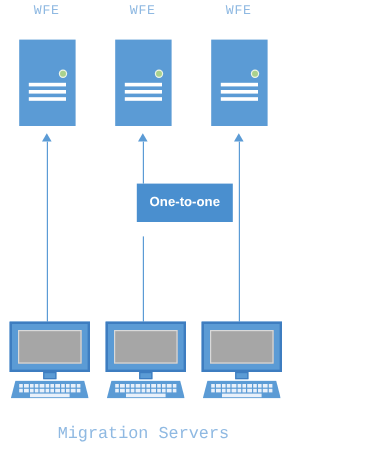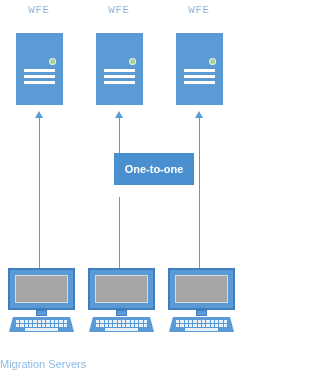--- a/index.html
+++ b/index.html
@@ -172,23 +172,24 @@
     height: 3px;
     background: #E8F0FA;
   }
 
   
   .caption {
     position: absolute;
     left: 0;
     bottom: 8px;
     width: 239px;
-    font-size: 11px;
+    text-align: center;
+    font-size: 14px;
     color: #8FB9E2;
-    font-family: Liberation Sans, sans-serif;
+    font-family: Liberation Mono, monospace;
   }
 </style>
 </head>
 <body>
 
 <div id="diagram">
 
   <div class="wfe-label" style="left:4px;">WFE</div>
   <div class="wfe-label" style="left:84px;">WFE</div>
   <div class="wfe-label" style="left:164px;">WFE</div>

